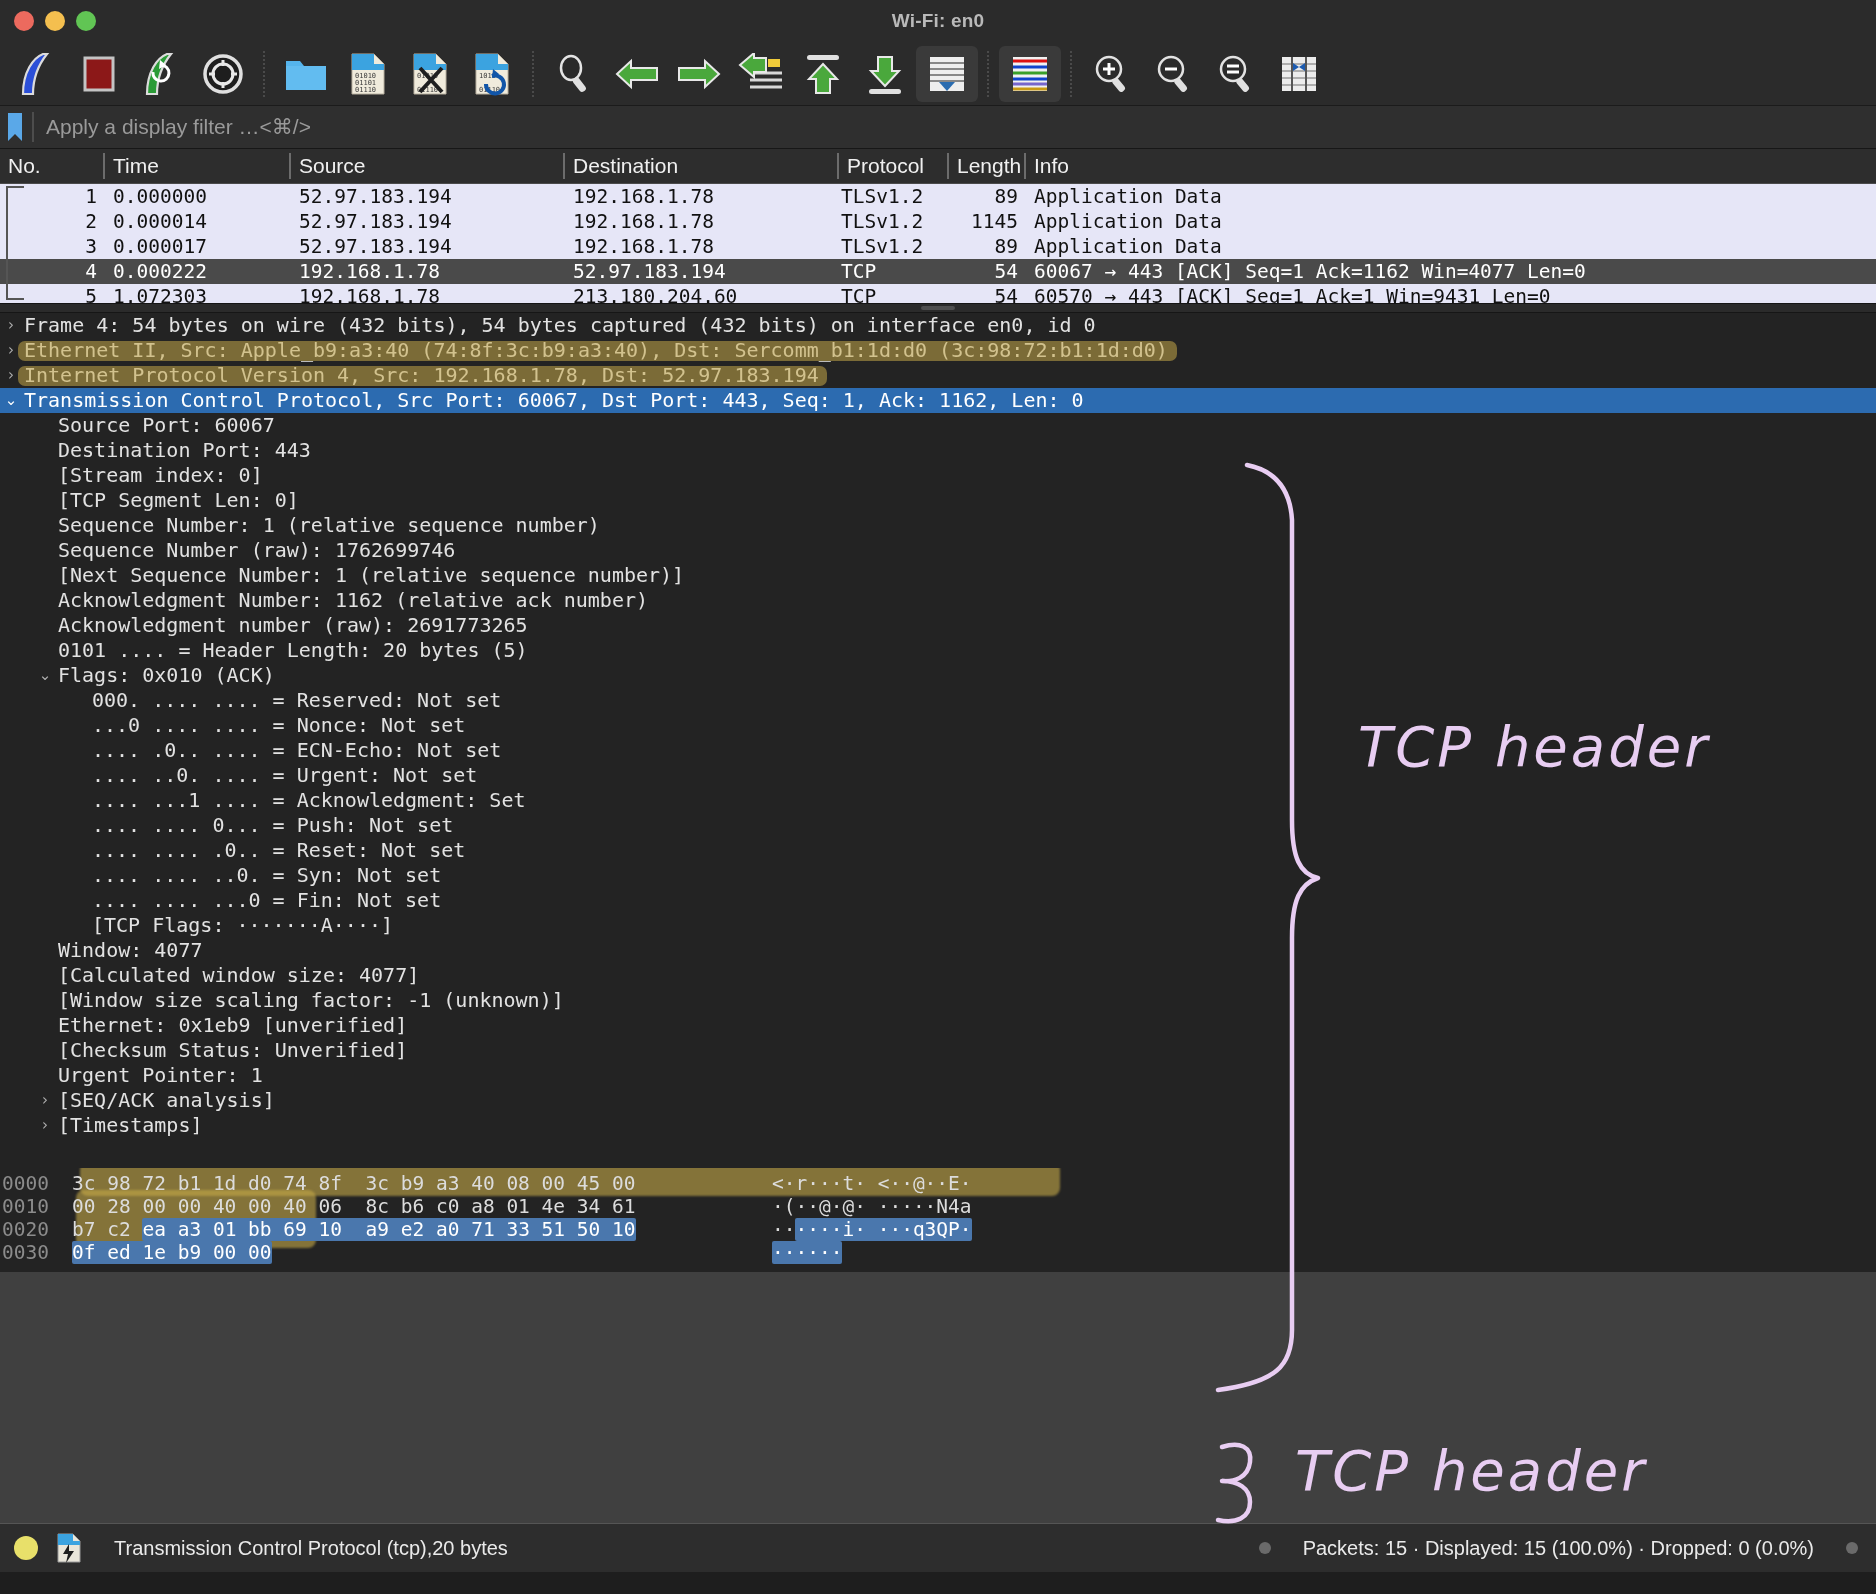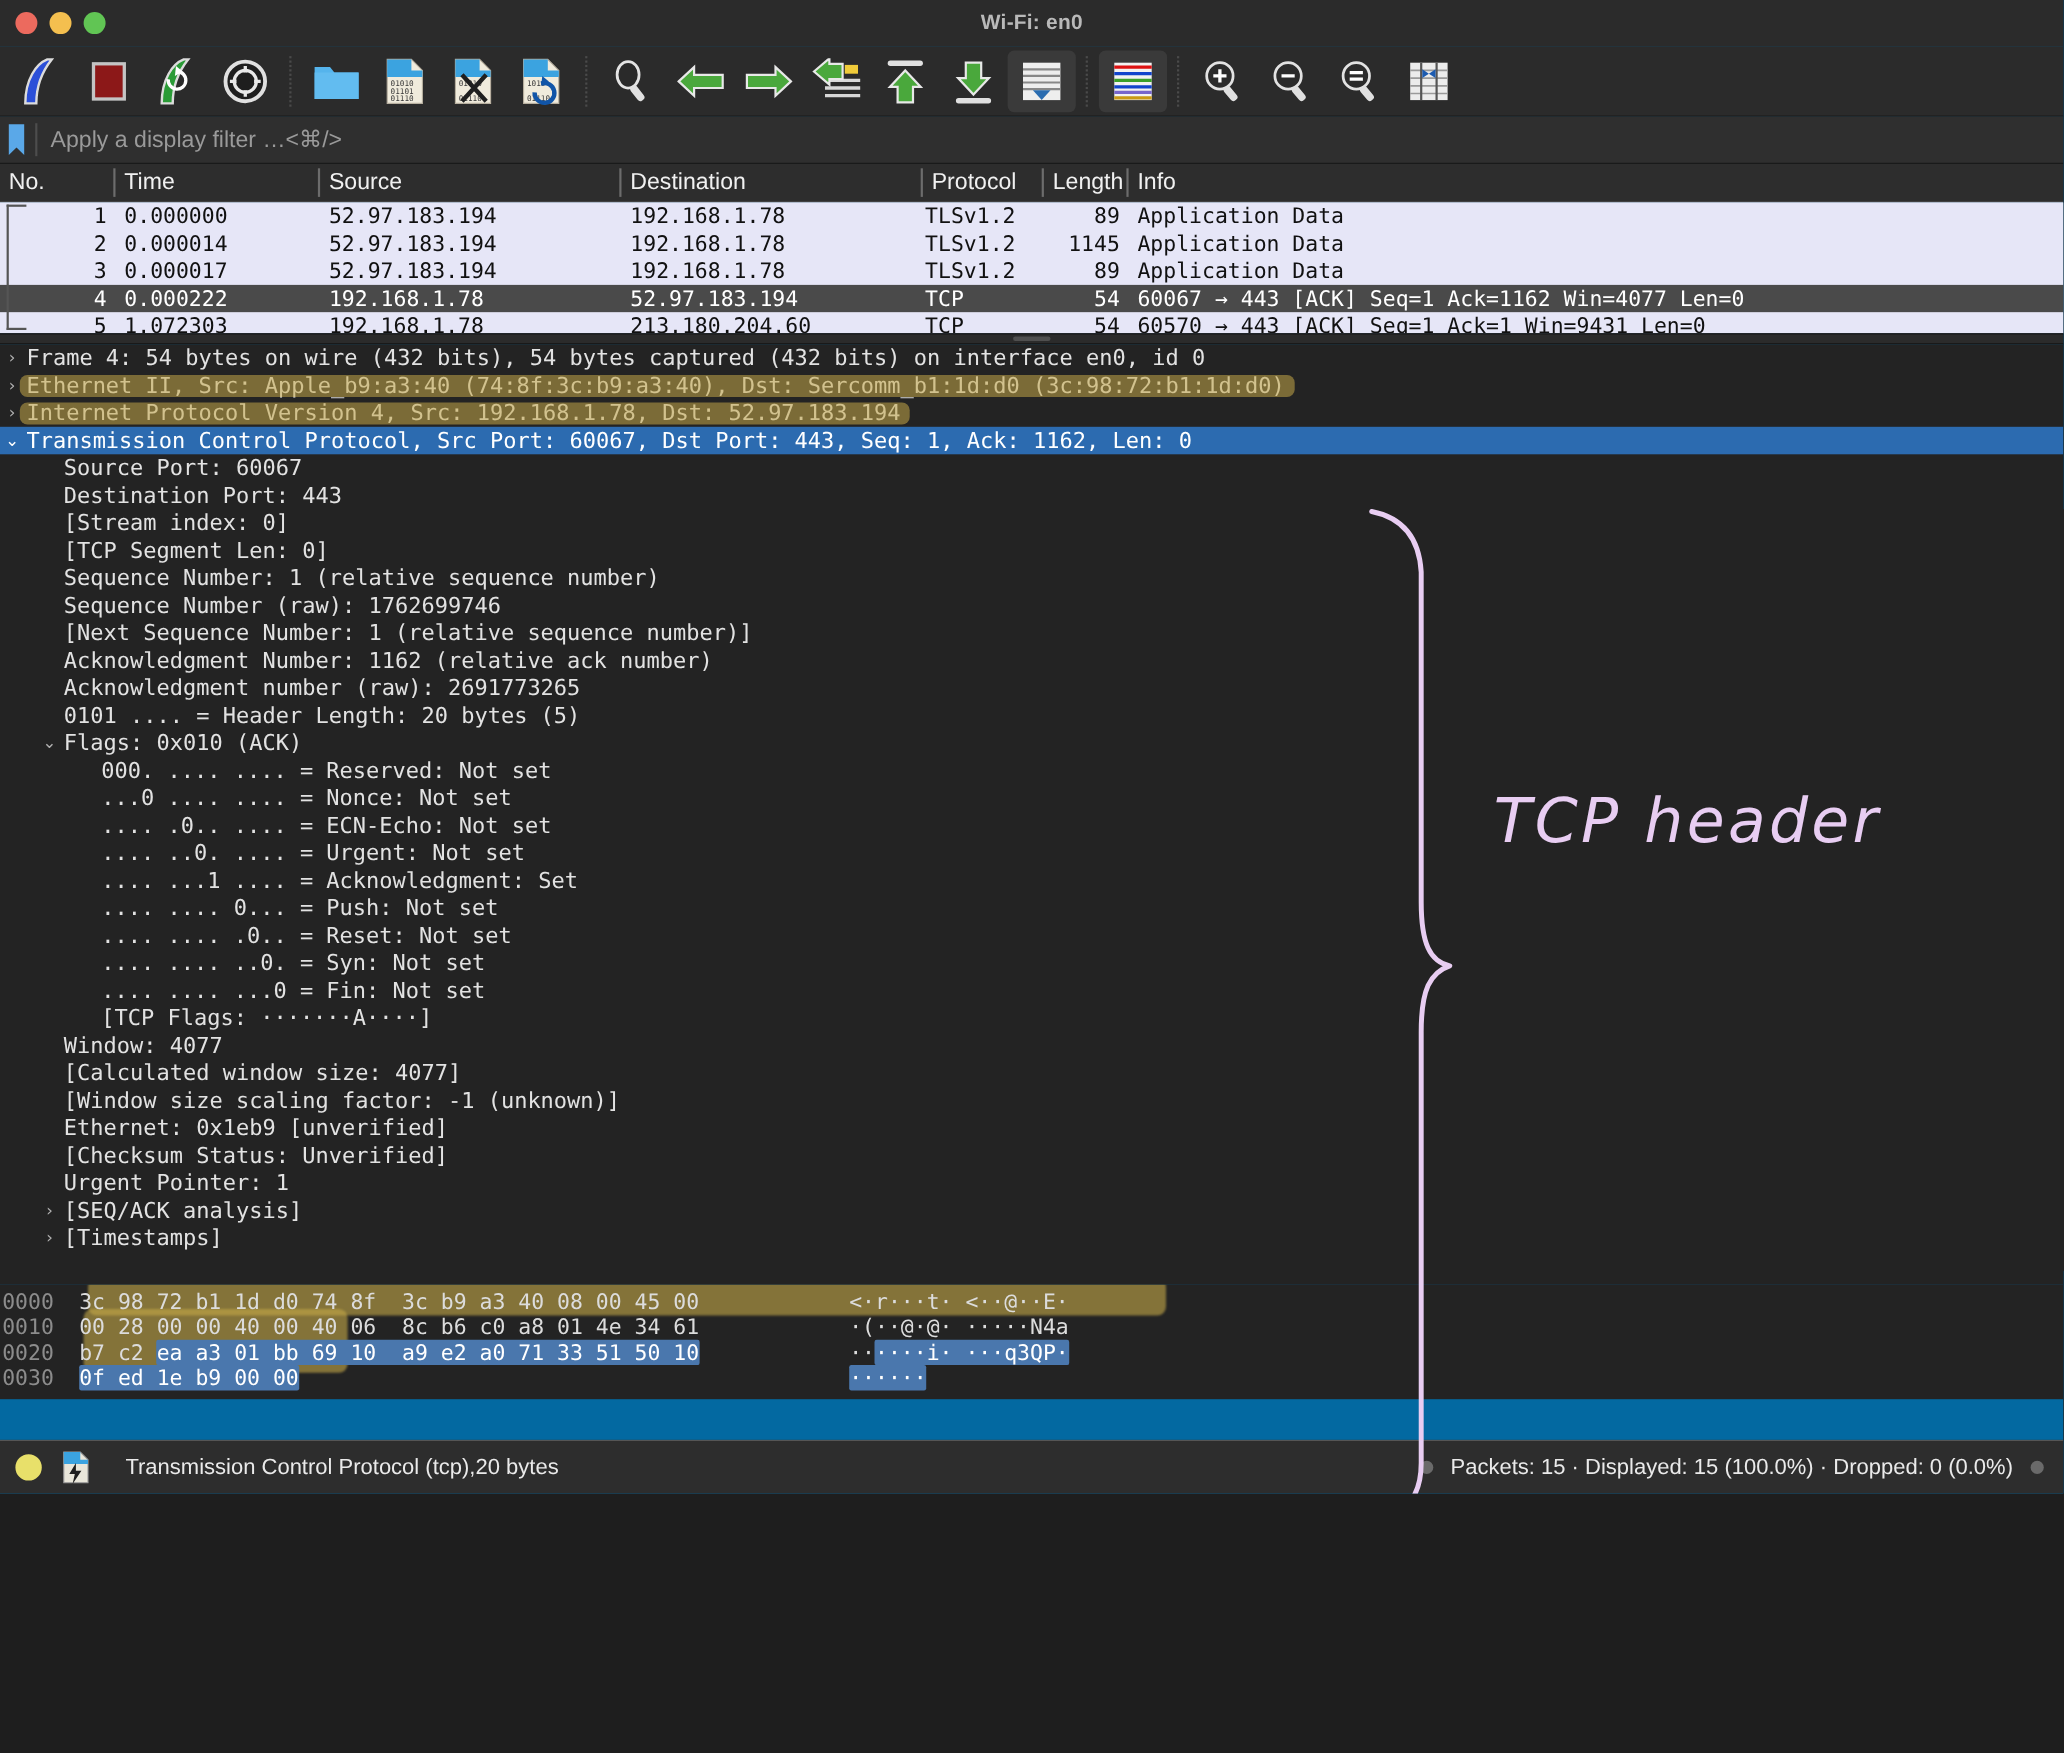--- a/index.html
+++ b/index.html
@@ -2,22 +2,22 @@
 <html><head>
 <meta charset="utf-8">
 <style>
   html, body {
     margin: 0; padding: 0;
     background: #1e1e1e;
   }
   #app {
     position: relative;
     width: 1876px;
-    height: 1358px;
-    background: #0369a1;
+    height: 1572px;
+    background: #404040;
     font-family: "Liberation Sans", sans-serif;
     overflow: hidden;
     -webkit-font-smoothing: antialiased;
   }
 
   
   .titlebar {
     position: relative;
     height: 42px;
     background: #2b2b2b;
@@ -263,21 +263,21 @@
     font-size: 20px;
   }
   .status-dot {
     width: 24px; height: 24px; border-radius: 50%;
     background: #e8e06a; margin-left: 14px;
   }
   .status-file-icon { margin-left: 18px; display: flex; align-items: center; }
   .status-text { margin-left: 32px; }
   .status-right {
     position: absolute; right: 18px;
-    display: flex; align-items: center; gap: 16px;
+    display: flex; align-items: center; gap: 32px;
   }
   .status-gray-dot {
     width: 12px; height: 12px; border-radius: 50%; background: #6a6a6a;
   }
 
   
   .ink {
     position: absolute;
     left: 0; top: 0;
     width: 1876px; height: 1594px;

